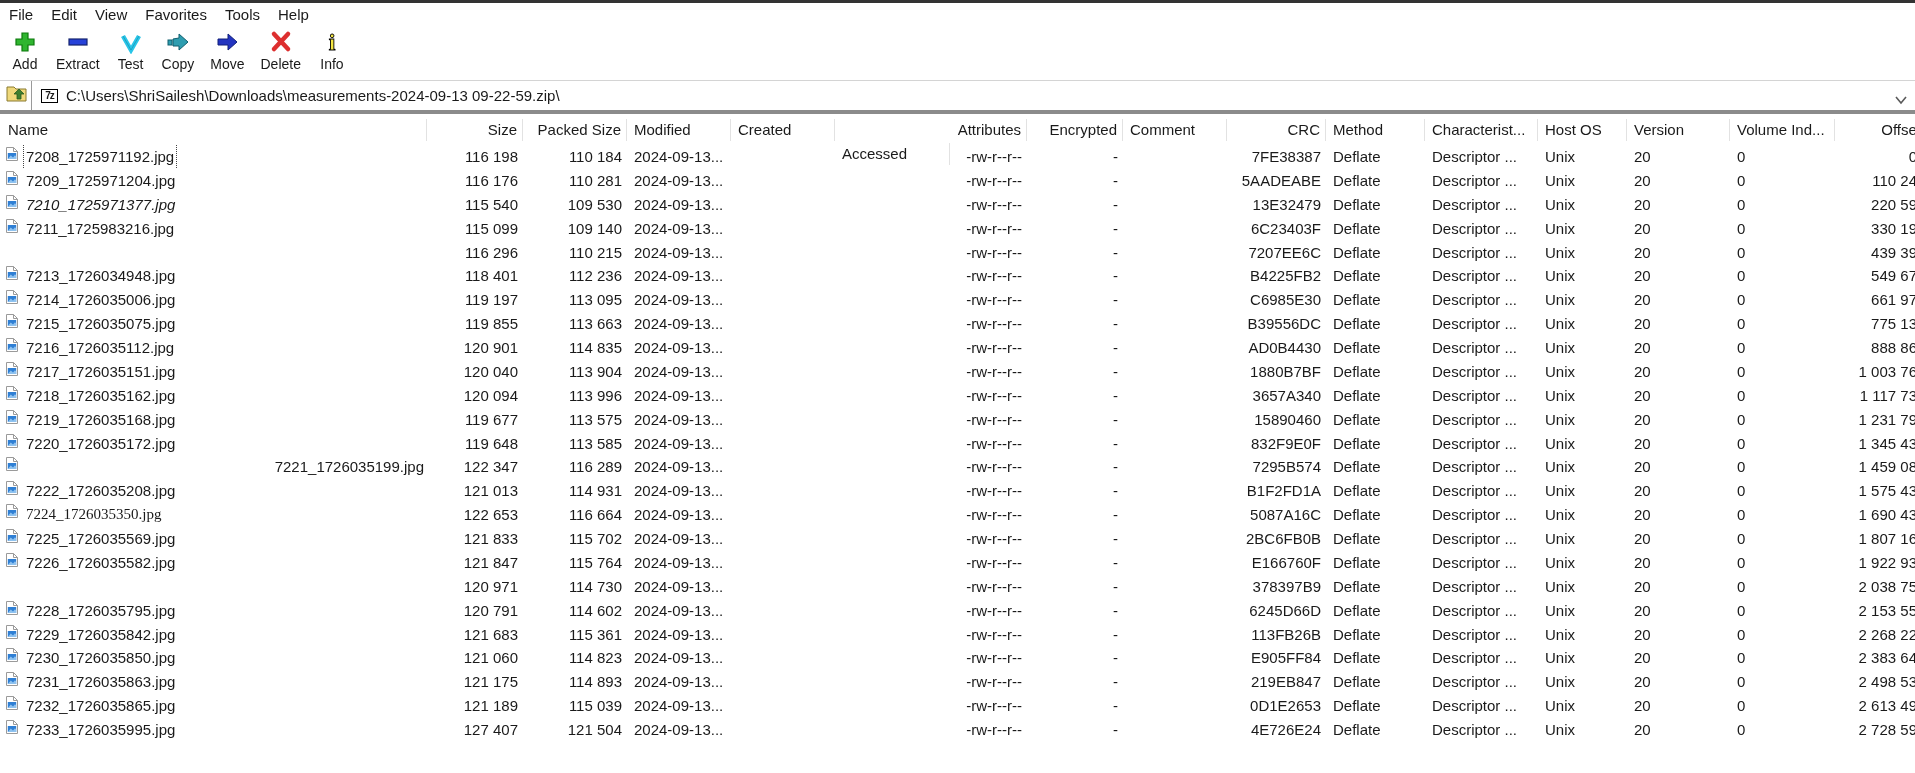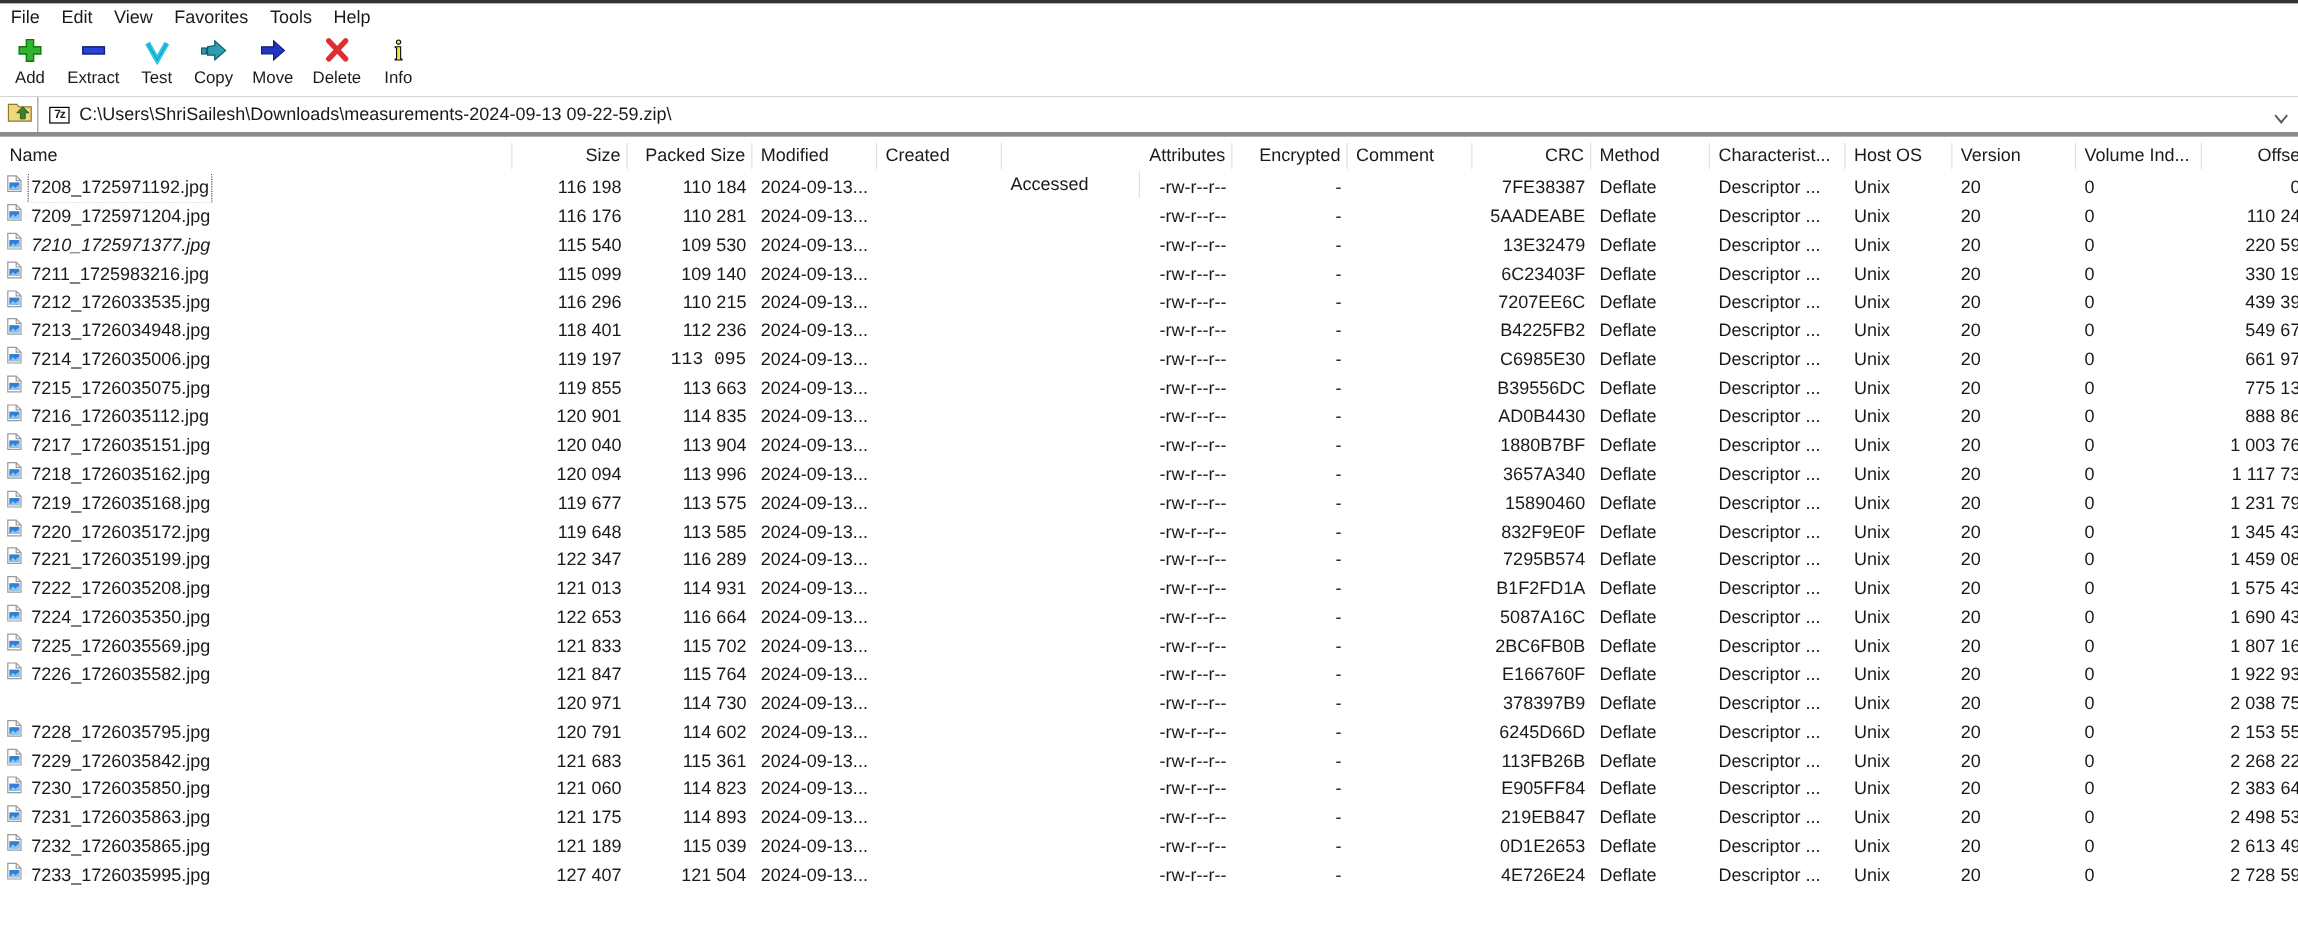--- a/index.html
+++ b/index.html
@@ -260,29 +260,20 @@
       <div class="cell al" style="left: 1123px; width: 104px;"></div>
       <div class="cell ar" style="left: 1227px; width: 99px;">6C23403F</div>
       <div class="cell al" style="left: 1326px; width: 99px;">Deflate</div>
       <div class="cell al" style="left: 1425px; width: 113px;">Descriptor ...</div>
       <div class="cell al" style="left: 1538px; width: 89px;">Unix</div>
       <div class="cell al" style="left: 1627px; width: 103px;">20</div>
       <div class="cell al pad16" style="left: 1730px; width: 105px;">0</div>
       <div class="cell ar" style="left: 1835px; width: 87px;">330 19</div>
     </div>
     <div class="lrow">
-      <div class="cell name-cell" style="left: 0px; width: 427px;">
-        <span><svg class="file-ico" viewBox="0 0 16 16">
-  <path d="M2.5 1.5 h7 l4 4 v9 h-11 z" fill="#fff" stroke="#9a9a9a" stroke-width="1"></path>
-  <path d="M9.5 1.5 v4 h4" fill="none" stroke="#9a9a9a" stroke-width="1"></path>
-  <rect x="3.8" y="7" width="8.4" height="6" fill="#2f7fd4"></rect>
-  <path d="M3.8 13 l3 -3.4 2.2 2 2 -2.4 1.2 1.4 v2.4 z" fill="#8ec2ef"></path>
-</svg></span>
-        <span class="fname">7212_1726033535.jpg</span>
-      </div>
       <div class="cell ar" style="left: 427px; width: 96px;">116 296</div>
       <div class="cell ar" style="left: 523px; width: 104px;">110 215</div>
       <div class="cell al" style="left: 627px; width: 104px;">2024-09-13...</div>
       <div class="cell al" style="left: 731px; width: 104px;"></div>
       <div class="cell al" style="left: 835px; width: 115px;"></div>
       <div class="cell ar" style="left: 950px; width: 77px;">-rw-r--r--</div>
       <div class="cell ar" style="left: 1027px; width: 96px;">-</div>
       <div class="cell al" style="left: 1123px; width: 104px;"></div>
       <div class="cell ar" style="left: 1227px; width: 99px;">7207EE6C</div>
       <div class="cell al" style="left: 1326px; width: 99px;">Deflate</div>
@@ -322,21 +313,21 @@
       <div class="cell name-cell" style="left: 0px; width: 427px;">
         <span><svg class="file-ico" viewBox="0 0 16 16">
   <path d="M2.5 1.5 h7 l4 4 v9 h-11 z" fill="#fff" stroke="#9a9a9a" stroke-width="1"></path>
   <path d="M9.5 1.5 v4 h4" fill="none" stroke="#9a9a9a" stroke-width="1"></path>
   <rect x="3.8" y="7" width="8.4" height="6" fill="#2f7fd4"></rect>
   <path d="M3.8 13 l3 -3.4 2.2 2 2 -2.4 1.2 1.4 v2.4 z" fill="#8ec2ef"></path>
 </svg></span>
         <span class="fname">7214_1726035006.jpg</span>
       </div>
       <div class="cell ar" style="left: 427px; width: 96px;">119 197</div>
-      <div class="cell ar" style="left: 523px; width: 104px; font-family: Liberation Mono, monospace;">113 095</div>
+      <div class="cell ar" style="left: 523px; width: 104px;">113 095</div>
       <div class="cell al" style="left: 627px; width: 104px;">2024-09-13...</div>
       <div class="cell al" style="left: 731px; width: 104px;"></div>
       <div class="cell al" style="left: 835px; width: 115px;"></div>
       <div class="cell ar" style="left: 950px; width: 77px;">-rw-r--r--</div>
       <div class="cell ar" style="left: 1027px; width: 96px;">-</div>
       <div class="cell al" style="left: 1123px; width: 104px;"></div>
       <div class="cell ar" style="left: 1227px; width: 99px; text-align: right;">C6985E30</div>
       <div class="cell al" style="left: 1326px; width: 99px;">Deflate</div>
       <div class="cell al" style="left: 1425px; width: 113px;">Descriptor ...</div>
       <div class="cell al" style="left: 1538px; width: 89px;">Unix</div>
@@ -494,21 +485,21 @@
       <div class="cell al" style="left: 1123px; width: 104px;"></div>
       <div class="cell ar" style="left: 1227px; width: 99px;">832F9E0F</div>
       <div class="cell al" style="left: 1326px; width: 99px;">Deflate</div>
       <div class="cell al" style="left: 1425px; width: 113px;">Descriptor ...</div>
       <div class="cell al" style="left: 1538px; width: 89px;">Unix</div>
       <div class="cell al" style="left: 1627px; width: 103px;">20</div>
       <div class="cell al pad16" style="left: 1730px; width: 105px;">0</div>
       <div class="cell ar" style="left: 1835px; width: 87px;">1 345 43</div>
     </div>
     <div class="lrow">
-      <div class="cell name-cell" style="left: 0px; width: 427px;">
+      <div class="cell name-cell" style="left: 0px; width: 427px; justify-content: space-between;">
         <span><svg class="file-ico" viewBox="0 0 16 16">
   <path d="M2.5 1.5 h7 l4 4 v9 h-11 z" fill="#fff" stroke="#9a9a9a" stroke-width="1"></path>
   <path d="M9.5 1.5 v4 h4" fill="none" stroke="#9a9a9a" stroke-width="1"></path>
   <rect x="3.8" y="7" width="8.4" height="6" fill="#2f7fd4"></rect>
   <path d="M3.8 13 l3 -3.4 2.2 2 2 -2.4 1.2 1.4 v2.4 z" fill="#8ec2ef"></path>
 </svg></span>
         <span class="fname">7221_1726035199.jpg</span>
       </div>
       <div class="cell ar" style="left: 427px; width: 96px;">122 347</div>
       <div class="cell ar" style="left: 523px; width: 104px;">116 289</div>
@@ -546,21 +537,21 @@
       <div class="cell al" style="left: 1123px; width: 104px;"></div>
       <div class="cell ar" style="left: 1227px; width: 99px;">B1F2FD1A</div>
       <div class="cell al" style="left: 1326px; width: 99px;">Deflate</div>
       <div class="cell al" style="left: 1425px; width: 113px;">Descriptor ...</div>
       <div class="cell al" style="left: 1538px; width: 89px;">Unix</div>
       <div class="cell al" style="left: 1627px; width: 103px;">20</div>
       <div class="cell al pad16" style="left: 1730px; width: 105px;">0</div>
       <div class="cell ar" style="left: 1835px; width: 87px;">1 575 43</div>
     </div>
     <div class="lrow">
-      <div class="cell name-cell" style="left: 0px; width: 427px;">
+      <div class="cell name-cell" style="left: 0px; width: 427px; font-family: Liberation Serif, serif;">
         <span><svg class="file-ico" viewBox="0 0 16 16">
   <path d="M2.5 1.5 h7 l4 4 v9 h-11 z" fill="#fff" stroke="#9a9a9a" stroke-width="1"></path>
   <path d="M9.5 1.5 v4 h4" fill="none" stroke="#9a9a9a" stroke-width="1"></path>
   <rect x="3.8" y="7" width="8.4" height="6" fill="#2f7fd4"></rect>
   <path d="M3.8 13 l3 -3.4 2.2 2 2 -2.4 1.2 1.4 v2.4 z" fill="#8ec2ef"></path>
 </svg></span>
         <span class="fname">7224_1726035350.jpg</span>
       </div>
       <div class="cell ar" style="left: 427px; width: 96px;">122 653</div>
       <div class="cell ar" style="left: 523px; width: 104px;">116 664</div>

